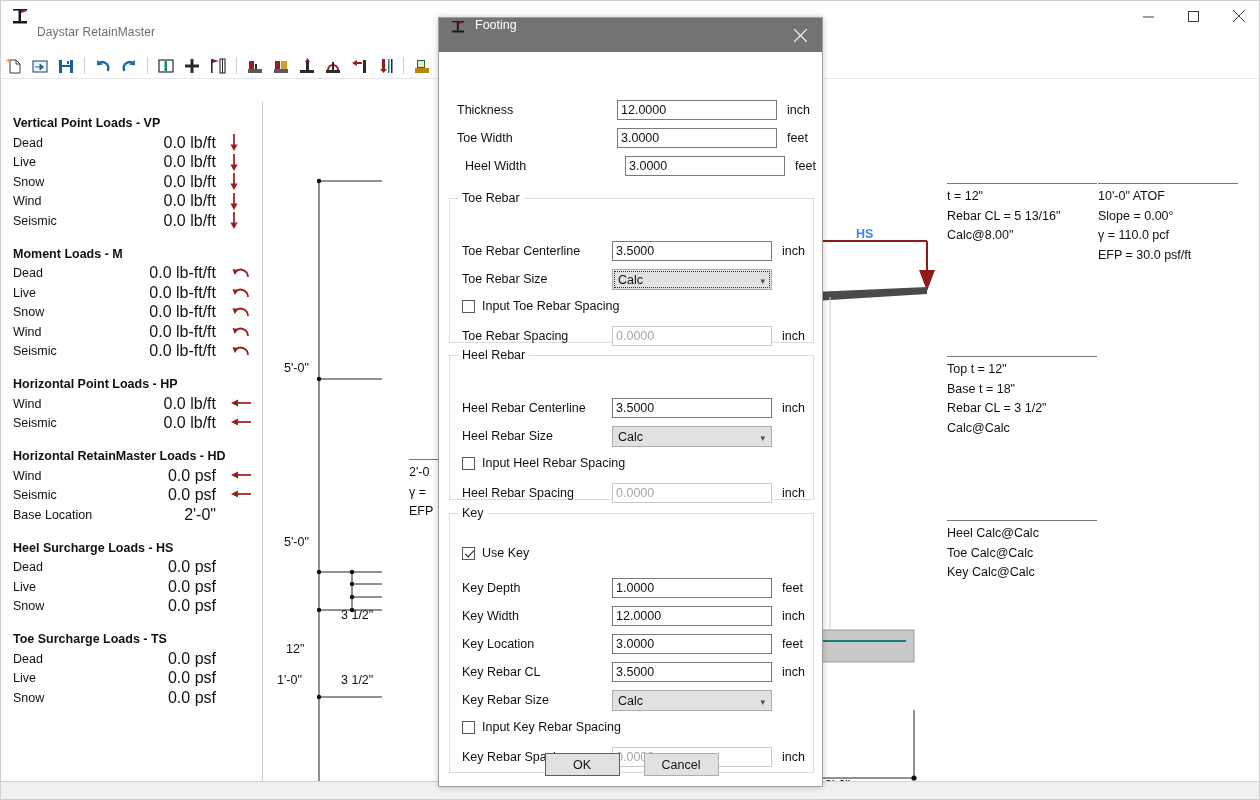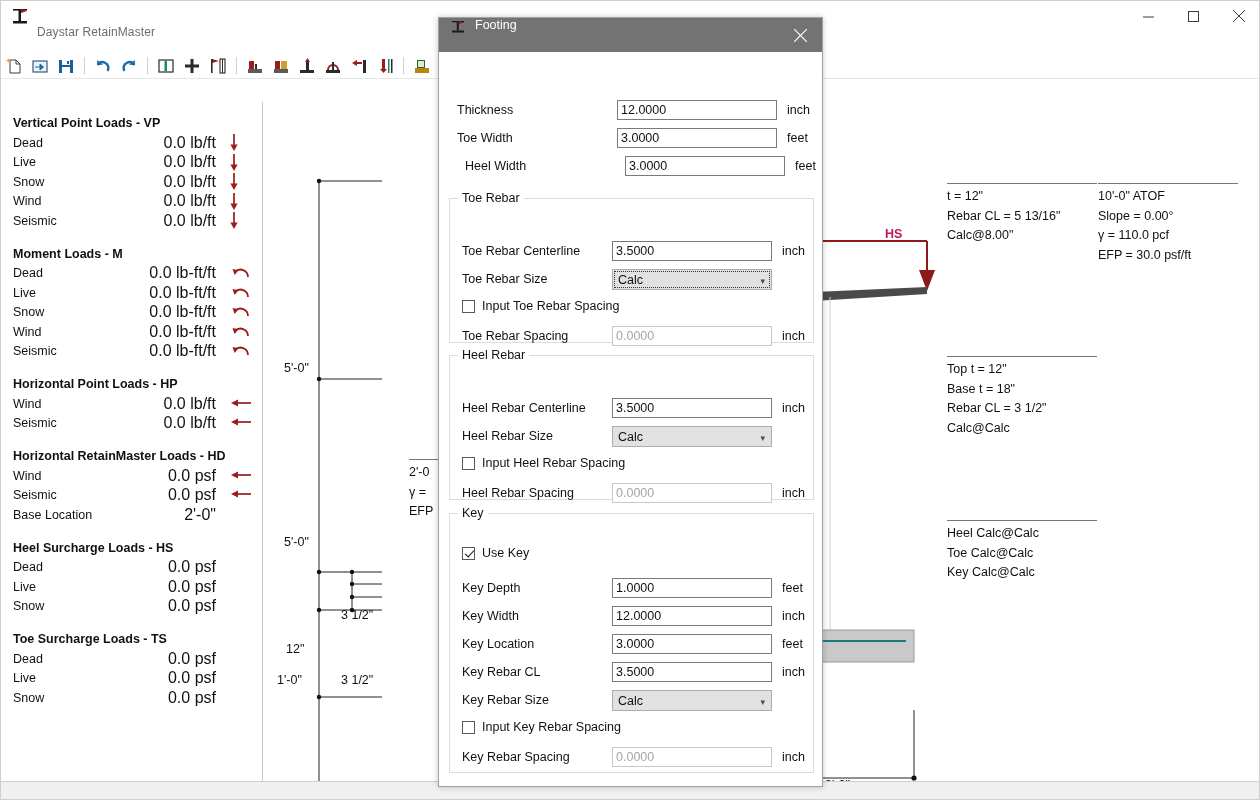--- a/index.html
+++ b/index.html
@@ -100,21 +100,21 @@
 
   
   .canvas {
     position: absolute; left: 263px; top: 101px; width: 996px; height: 680px;
     background: #ffffff; overflow: hidden;
   }
   .dimtext { position: absolute; font-size: 12.5px; color: #111; white-space: nowrap; }
   .noteblock { position: absolute; }
   .noteblock .rule { border-top: 1px solid #777; margin-bottom: 3px; }
   .noteblock .ln { font-size: 12.5px; color: #111; line-height: 19.5px; white-space: nowrap; }
-  .hs-label { position: absolute; font-size: 12.5px; font-weight: bold; color: #be185d; margin-left: 29px; }
+  .hs-label { position: absolute; font-size: 12.5px; font-weight: bold; color: #3b82f6; }
 
   
   .dialog {
     position: absolute; left: 437px; top: 16px; width: 385px; height: 770px;
     background: #ffffff; border: 1px solid #a0a0a0;
     box-shadow: 0 0 6px rgba(0,0,0,.22);
     z-index: 50;
   }
   .dlg-title {
     height: 34px; background: #737373; display: flex; align-items: flex-start;
@@ -744,17 +744,21 @@
           <span class="cblabel">Input Key Rebar Spacing</span>
         </div>
 
         <div class="frow" style="position:absolute; left:12px; top:231px; width:345px;">
           <span class="flabel">Key Rebar Spacing</span>
           <input class="txt disabled" style="left: 150px; width: 160px;" disabled="" value="0.0000">
           <span class="funit" style="left:320px;">inch</span>
         </div>
       </div>
 
+      <div class="btnrow">
+        <div class="btn default">OK</div>
+        <div class="btn">Cancel</div>
+      </div>
     </div>
   </div>
 
   <div class="statusbar"></div>
 </div>
 
 </body></html>

